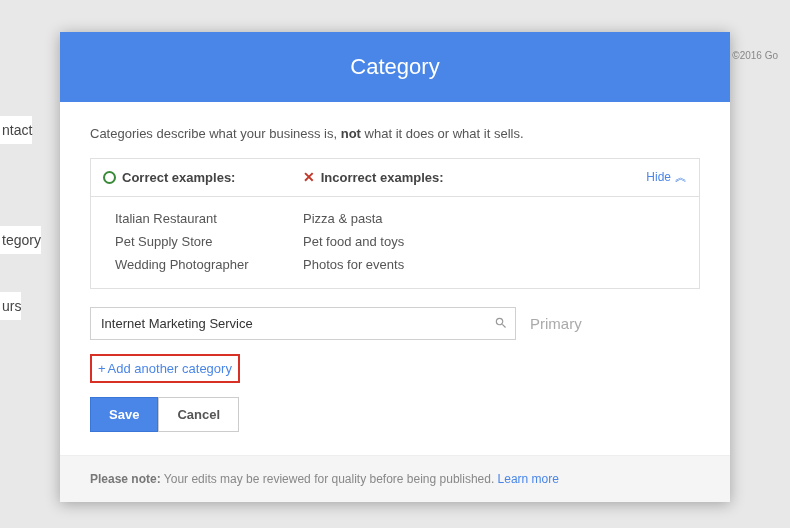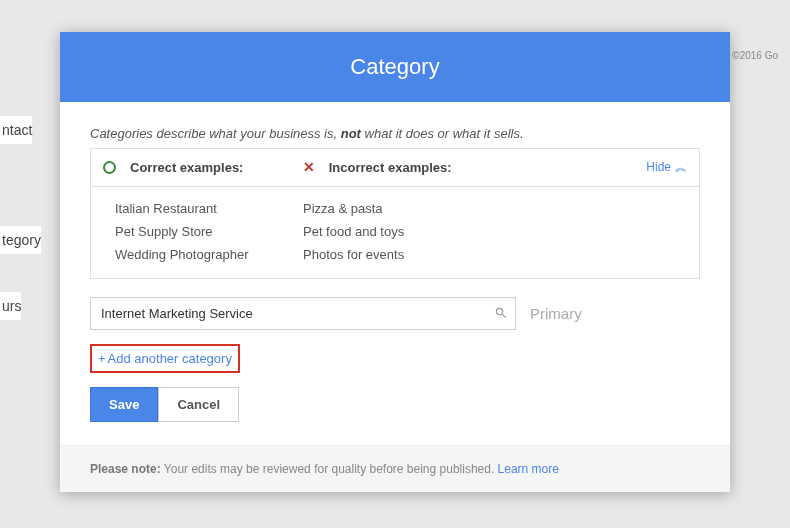--- a/index.html
+++ b/index.html
@@ -48,35 +48,35 @@
       text-align: center;
       padding: 22px 0;
       font-size: 22px;
       font-weight: 400;
     }
     .modal-body {
       padding: 22px 30px 5px 30px;
       color: #555;
       font-size: 13px;
     }
-    .desc-text { line-height: 1.5; margin-bottom: 4px; font-style: italic; }
+    .desc-text { line-height: 1.5; margin-bottom: 14px; }
     .desc-text strong { color: #444; }
     .examples-box {
       border: 1px solid #e0e0e0;
     }
     .examples-header {
       display: flex;
       align-items: center;
       padding: 10px 12px;
       border-bottom: 1px solid #e0e0e0;
     }
     .examples-col {
       display: flex;
       align-items: center;
-      gap: 14px;
+      gap: 6px;
       font-weight: bold;
       color: #444;
       text-align: center;
     }
     .col-correct { width: 200px; }
     .col-incorrect { flex: 1; }
     .hide-link {
       color: #4a86e8;
       font-size: 12px;
       cursor: pointer;

